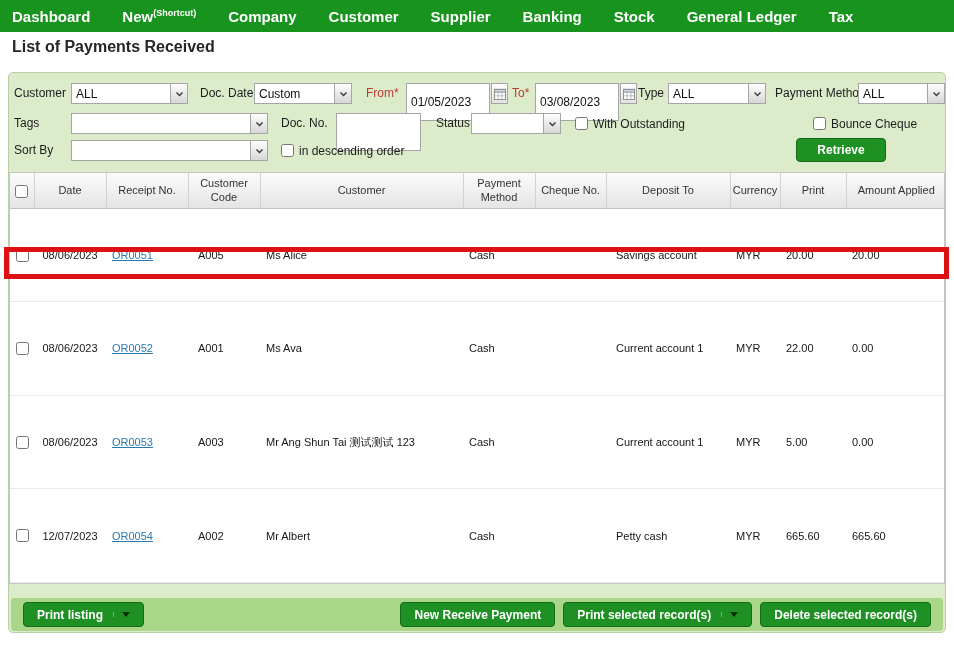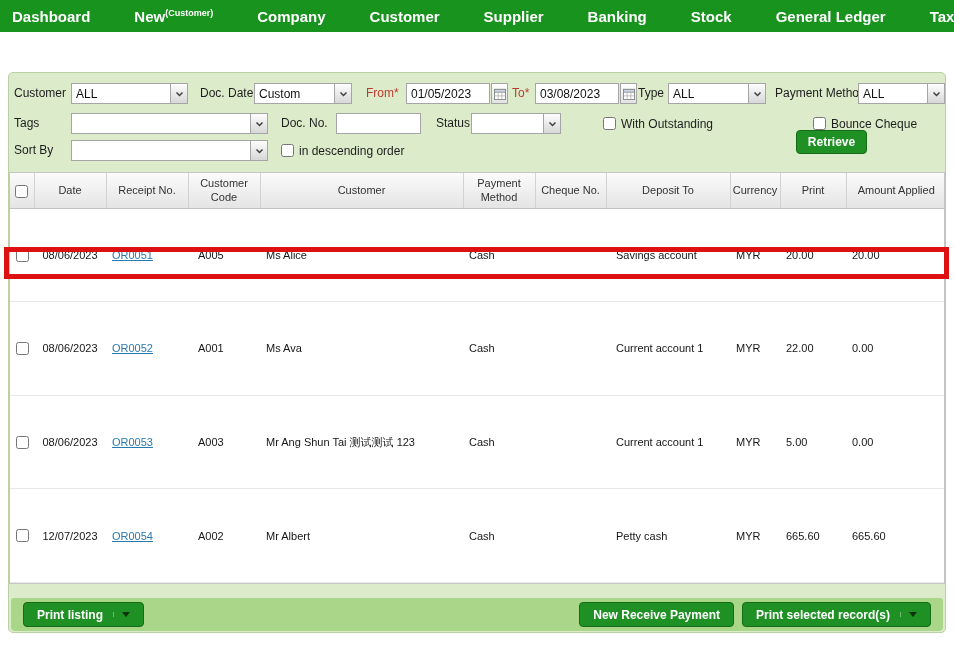--- a/index.html
+++ b/index.html
@@ -2,54 +2,54 @@
 <html style="--nav-green: #18931e; --panel-green: #dcecca; --toolbar-green: #a9d689; --button-green: #1f9124; --button-border: #156b18; --highlight-red: #dd1111; --link-blue: #2a7ab0; --required-red: #bb3a2e;"><head>
 <meta charset="utf-8">
 <style>
   * { margin:0; padding:0; box-sizing:border-box; }
   body { background:#fff; font-family:"Liberation Sans", sans-serif; }
   .stage { position:relative; width:954px; height:645px; background:#fff; overflow:hidden; }
 
   
   .navbar { position:absolute; left:0; top:0; width:954px; height:32px;
             background:var(--nav-green,#18931e); display:flex; align-items:center;
-            gap:44px; padding-left:12px; }
+            gap:32px; padding-left:12px; }
   .nav-item { color:#fff; font-weight:bold; font-size:15px; white-space:nowrap; cursor:pointer; }
   .nav-item sup { font-size:9px; font-weight:bold; }
 
   .page-title { position:absolute; left:12px; top:38px; font-size:16px; font-weight:bold; color:#262626; }
 
   
   .panel { position:absolute; left:8px; top:72px; width:938px; height:561px;
            background:var(--panel-green,#dcecca); border:1px solid #b9cfa4; border-radius:5px; }
 
   .flabel { position:absolute; font-size:12px; color:#1d1d1d; line-height:21px; white-space:nowrap; }
   .flabel.req { color:var(--required-red,#bb3a2e); }
 
   .xselect { position:absolute; height:21px; background:#fff; border:1px solid #a5a5a5;
              display:flex; align-items:center; font-size:12px; color:#111; cursor:pointer; }
   .xselect .val { padding-left:4px; flex:1; white-space:nowrap; overflow:hidden; }
   .xtrig { width:17px; align-self:stretch; border-left:1px solid #a5a5a5;
            background:linear-gradient(#fdfdfd,#d7d7d7); display:flex; align-items:center; justify-content:center; }
 
-  .xinput { position:absolute; height:21px; border:1px solid #a5a5a5; font-size:12px;
+  .xinput { position:absolute; height:38px; border:1px solid #a5a5a5; font-size:12px;
             padding:0 4px; font-family:inherit; background:#fff; color:#111; }
 
   .calbtn { position:absolute; width:17px; height:21px; border:1px solid #a5a5a5;
             background:linear-gradient(#ffffff,#e2e2e2); display:flex; align-items:center;
             justify-content:center; cursor:pointer; }
 
   .fcheck { position:absolute; display:flex; align-items:center; gap:5px; font-size:12px;
             color:#1d1d1d; height:21px; cursor:pointer; white-space:nowrap; }
   .fcheck input { width:13px; height:13px; margin:0; }
 
   .greenbtn { background:var(--button-green,#1f9124); border:1px solid var(--button-border,#156b18);
               border-radius:4px; color:#fff; font-weight:bold; font-size:12px;
               display:flex; align-items:center; justify-content:center; cursor:pointer; white-space:nowrap; }
-  .retrieve { position:absolute; left:787px; top:57px; width:71px; height:24px; }
+  .retrieve { position:absolute; left:787px; top:65px; width:90px; height:24px; }
 
   
   .gridbox { position:absolute; left:0; top:99px; width:936px; height:412px; background:#fff;
              border:1px solid #c6c6c6; display:flex; flex-direction:row; overflow:hidden; }
   table.grid { width:100%; border-collapse:collapse; table-layout:fixed; }
   table.grid th { height:35px; background:linear-gradient(#fbfbfb,#e4e4e4);
                   border-right:1px solid #d2d2d2; border-bottom:1px solid #c2c2c2;
                   font-size:11px; font-weight:normal; color:#333; text-align:center;
                   padding:1px 2px; line-height:1.3; cursor:pointer; }
   table.grid th:last-child { border-right:none; }
@@ -84,30 +84,31 @@
   .hlbox { position:absolute; left:4px; top:247px; width:945px; height:32px;
            border:5px solid var(--highlight-red,#dd1111); pointer-events:none; z-index:5; }
 </style>
 </head>
 <body>
 
 <div class="stage">
 
   <div class="navbar">
     <span class="nav-item">Dashboard</span>
-    <span class="nav-item"><span>New</span><sup>(Customer)</sup></span>
+    <span class="nav-item"><span>New</span><sup>(Shortcut)</sup></span>
     <span class="nav-item">Company</span>
     <span class="nav-item">Customer</span>
     <span class="nav-item">Supplier</span>
     <span class="nav-item">Banking</span>
     <span class="nav-item">Stock</span>
     <span class="nav-item">General Ledger</span>
     <span class="nav-item">Tax</span>
   </div>
 
+  <div class="page-title">List of Payments Received</div>
 
   <div class="panel">
 
     <span class="flabel" style="left:5px; top:10px;">Customer</span>
     <div class="xselect" style="left:62px; top:10px; width:117px;">
       <span class="val">ALL</span>
       <span class="xtrig">
           <svg width="9" height="6">
             <path d="M1.5 1.5L4.5 4.5L7.5 1.5" stroke="#3f3f3f" stroke-width="1.5" fill="none"></path>
           </svg>
@@ -176,21 +177,21 @@
     <input class="xinput" style="left: 327px; top: 40px; width: 85px;" value="">
     <span class="flabel" style="left:427px; top:40px;">Status</span>
     <div class="xselect" style="left:462px; top:40px; width:90px;">
       <span class="val"></span>
       <span class="xtrig">
           <svg width="9" height="6">
             <path d="M1.5 1.5L4.5 4.5L7.5 1.5" stroke="#3f3f3f" stroke-width="1.5" fill="none"></path>
           </svg>
         </span>
     </div>
-    <label class="fcheck" style="left:566px; top:40px;margin-left:28px;">
+    <label class="fcheck" style="left:566px; top:40px;">
       <input type="checkbox" style="">
       <span>With Outstanding</span>
     </label>
     <label class="fcheck" style="left:804px; top:40px;">
       <input type="checkbox" style="">
       <span>Bounce Cheque</span>
     </label>
 
     <span class="flabel" style="left:5px; top:67px;">Sort By</span>
     <div class="xselect" style="left:62px; top:67px; width:197px;">
@@ -344,18 +345,21 @@
       <span class="bspacer"></span>
       <div class="greenbtn bbtn">
         <span>New Receive Payment</span>
       </div>
       <div class="greenbtn bbtn">
         <span>Print selected record(s)</span>
         <span class="split">
             <span class="tri-dn"></span>
           </span>
       </div>
+      <div class="greenbtn bbtn">
+        <span>Delete selected record(s)</span>
+      </div>
     </div>
   </div>
 
   <div class="hlbox"></div>
 
 </div>
 
 </body></html>

